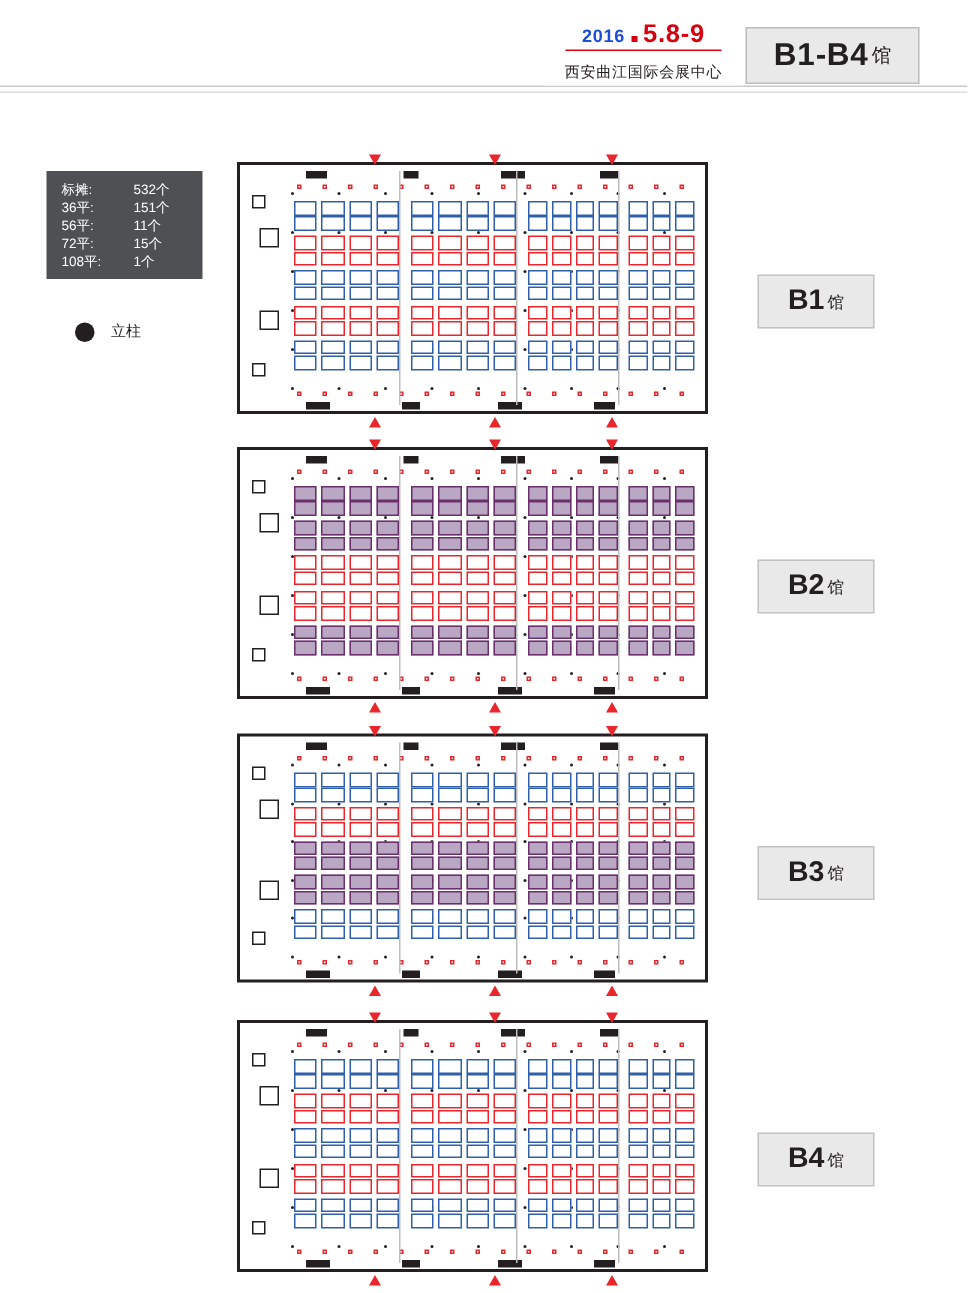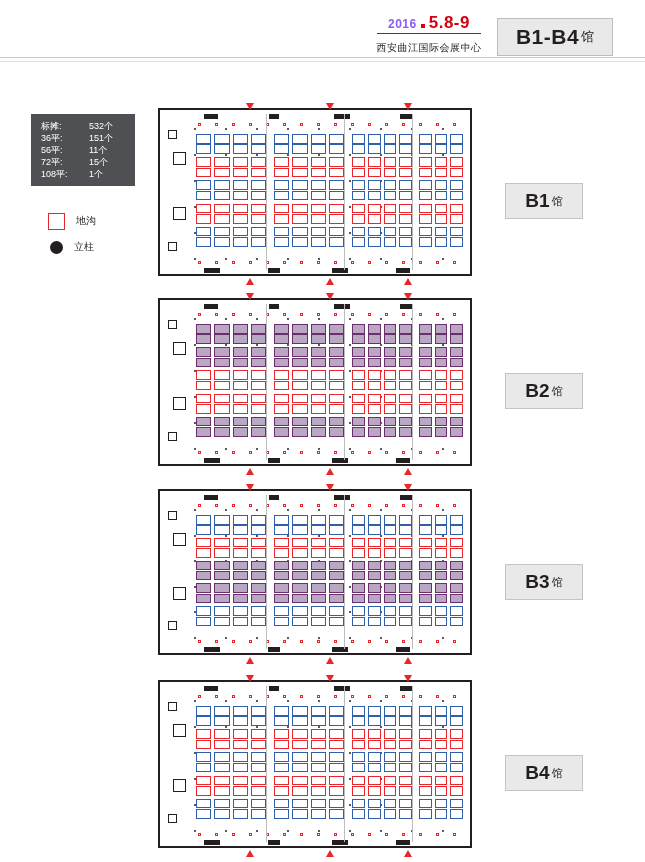--- a/index.html
+++ b/index.html
@@ -46,21 +46,21 @@
   }
   .logo-top {
     display: flex;
     align-items: baseline;
     gap: 3px;
     line-height: 1;
   }
   .logo-year {
     font-size: 12px;
     font-weight: bold;
-    color: #8b5cf6;
+    color: #1d4ed8;
     letter-spacing: 0.5px;
   }
   .logo-sq {
     display: inline-block;
     width: 4px;
     height: 4px;
     background: #d7000f;
     margin: 0 1px 1px 1px;
   }
   .logo-date {
@@ -316,24 +316,20 @@
     <span class="stats-key">72平:</span>
     <span class="stats-val">15个</span>
   </div>
   <div class="stats-row">
     <span class="stats-key">108平:</span>
     <span class="stats-val">1个</span>
   </div>
 </div>
 
 <div class="legend">
-  <div class="legend-row">
-    <span class="legend-sq"></span>
-    <span class="legend-label">地沟</span>
-  </div>
   <div class="legend-row">
     <span class="legend-ci"></span>
     <span class="legend-label">立柱</span>
   </div>
 </div>
 
 <div class="hall" id="hall-0" style="top:108px;height:168px;">
   <div class="hall-plan" id="plan-0" style="height:168px;">
     <div class="plan-inner" id="inner-0">
         <div class="wall-black" style="left:40px;top:0px;width:14px;height:5px;"></div>

